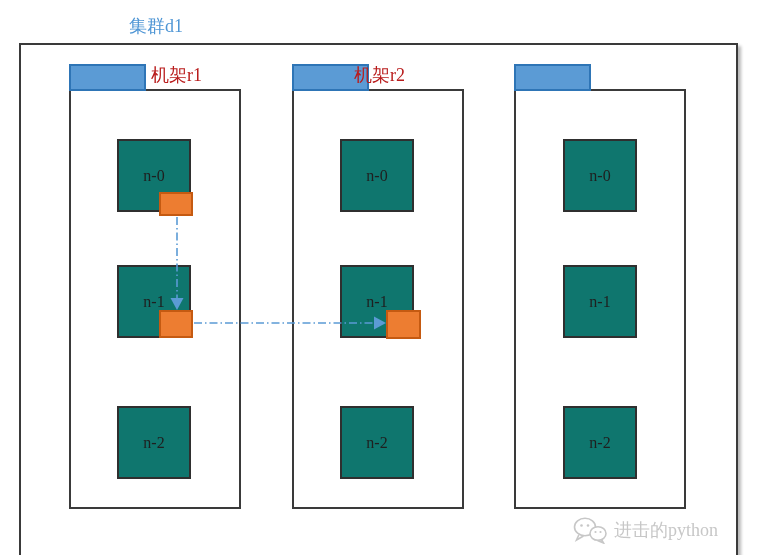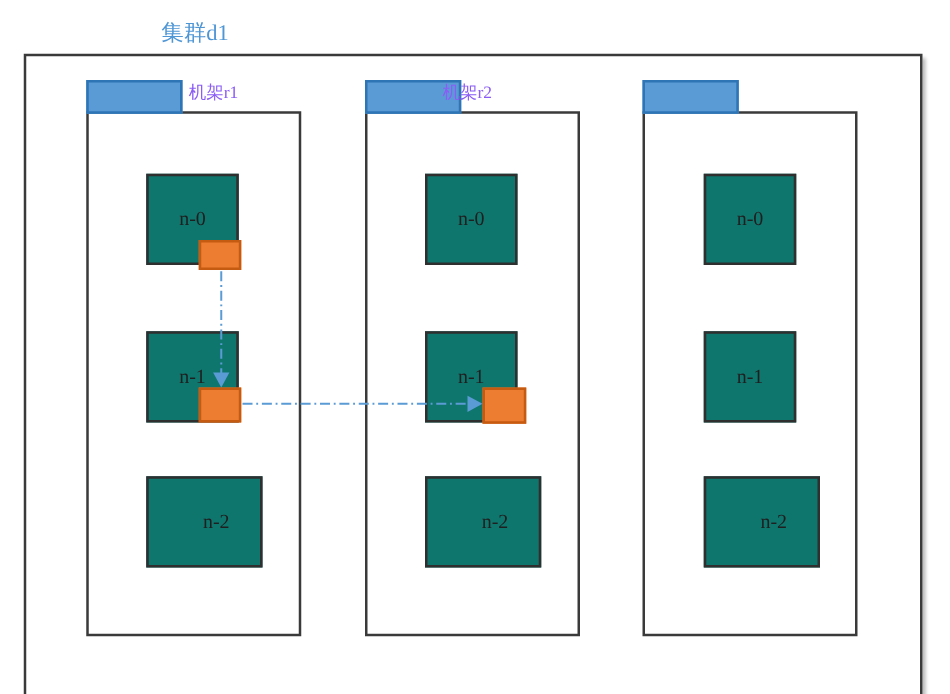--- a/index.html
+++ b/index.html
@@ -28,21 +28,21 @@
   .rack-box{
     width:168px;height:416px;top:77px;
     border:2px solid #3a3a3a;background:#ffffff;
   }
   .rack-tab{
     width:73px;height:23px;top:52px;
     background:#5b9bd5;border:2px solid #2e75b6;
   }
   .rack-label{
     top:51px;width:90px;height:24px;
-    color:#8b5cf6;font-size:14px;line-height:24px;white-space:nowrap;
+    color:#b91c1c;font-size:18px;line-height:24px;white-space:nowrap;
   }
   .node{
     width:70px;height:69px;
     border:2px solid #2f2f2f;background:#0f766e;
     display:flex;align-items:center;justify-content:center;
     color:#1f1f1f;font-size:16px;
   }
   .replica{
     background:#ed7d31;border:2px solid #c55a11;
   }
@@ -51,21 +51,21 @@
     left:572px;top:503px;height:30px;
     display:flex;align-items:center;gap:6px;
     color:#c7c7c7;font-size:18px;
   }
   
   .r0{left:69px;}  .r0-tab{left:69px;}  .r0-label{left:151px;}
   .r1{left:292px;} .r1-tab{left:292px;} .r1-label{left:354px;}
   .r2{left:514px;} .r2-tab{left:514px;} .r2-label{left:596px;}
   
   .nx0{left:117px;} .nx1{left:340px;} .nx2{left:563px;}
-  .ny0{top:127px;}  .ny1{top:253px;}  .ny2{top:369px;padding-left:19px;}
+  .ny0{top:127px;}  .ny1{top:253px;}  .ny2{top:394px;}
 </style>
 </head>
 <body>
 
 <div id="canvas">
 
   <div class="abs title">集群d1</div>
 
   <div class="abs outer-box"></div>
 
@@ -115,16 +115,33 @@
     <g stroke="#5b9bd5" stroke-width="1.6" fill="none" stroke-dasharray="8 3 1.5 3">
       <line x1="177" y1="205" x2="177" y2="287"></line>
       <line x1="194" y1="311" x2="374" y2="311"></line>
     </g>
     <g fill="#5b9bd5" stroke="none">
       <polygon points="170.5,286 183.5,286 177,298"></polygon>
       <polygon points="374,304.5 374,317.5 386,311"></polygon>
     </g>
   </svg>
 
+  <div class="abs watermark">
+    <svg width="36" height="28" viewBox="0 0 36 28">
+      <g fill="none" stroke="#c7c7c7" stroke-width="1.6">
+        <ellipse cx="13" cy="11" rx="10.5" ry="8.8"></ellipse>
+        <path d="M7 18.5 L4.5 24 L11.5 20"></path>
+        <ellipse cx="26" cy="17.5" rx="8" ry="6.8" fill="#ffffff"></ellipse>
+        <path d="M29.5 23.5 L31.5 27 L25.5 24.5"></path>
+      </g>
+      <g fill="#c7c7c7">
+        <circle cx="9.5" cy="9.5" r="1.3"></circle>
+        <circle cx="16" cy="9.5" r="1.3"></circle>
+        <circle cx="23.5" cy="16" r="1.1"></circle>
+        <circle cx="28.5" cy="16" r="1.1"></circle>
+      </g>
+    </svg>
+    <span>进击的python</span>
+  </div>
 
   <div class="abs bottom-strip"></div>
 
 </div>
 
 </body></html>

